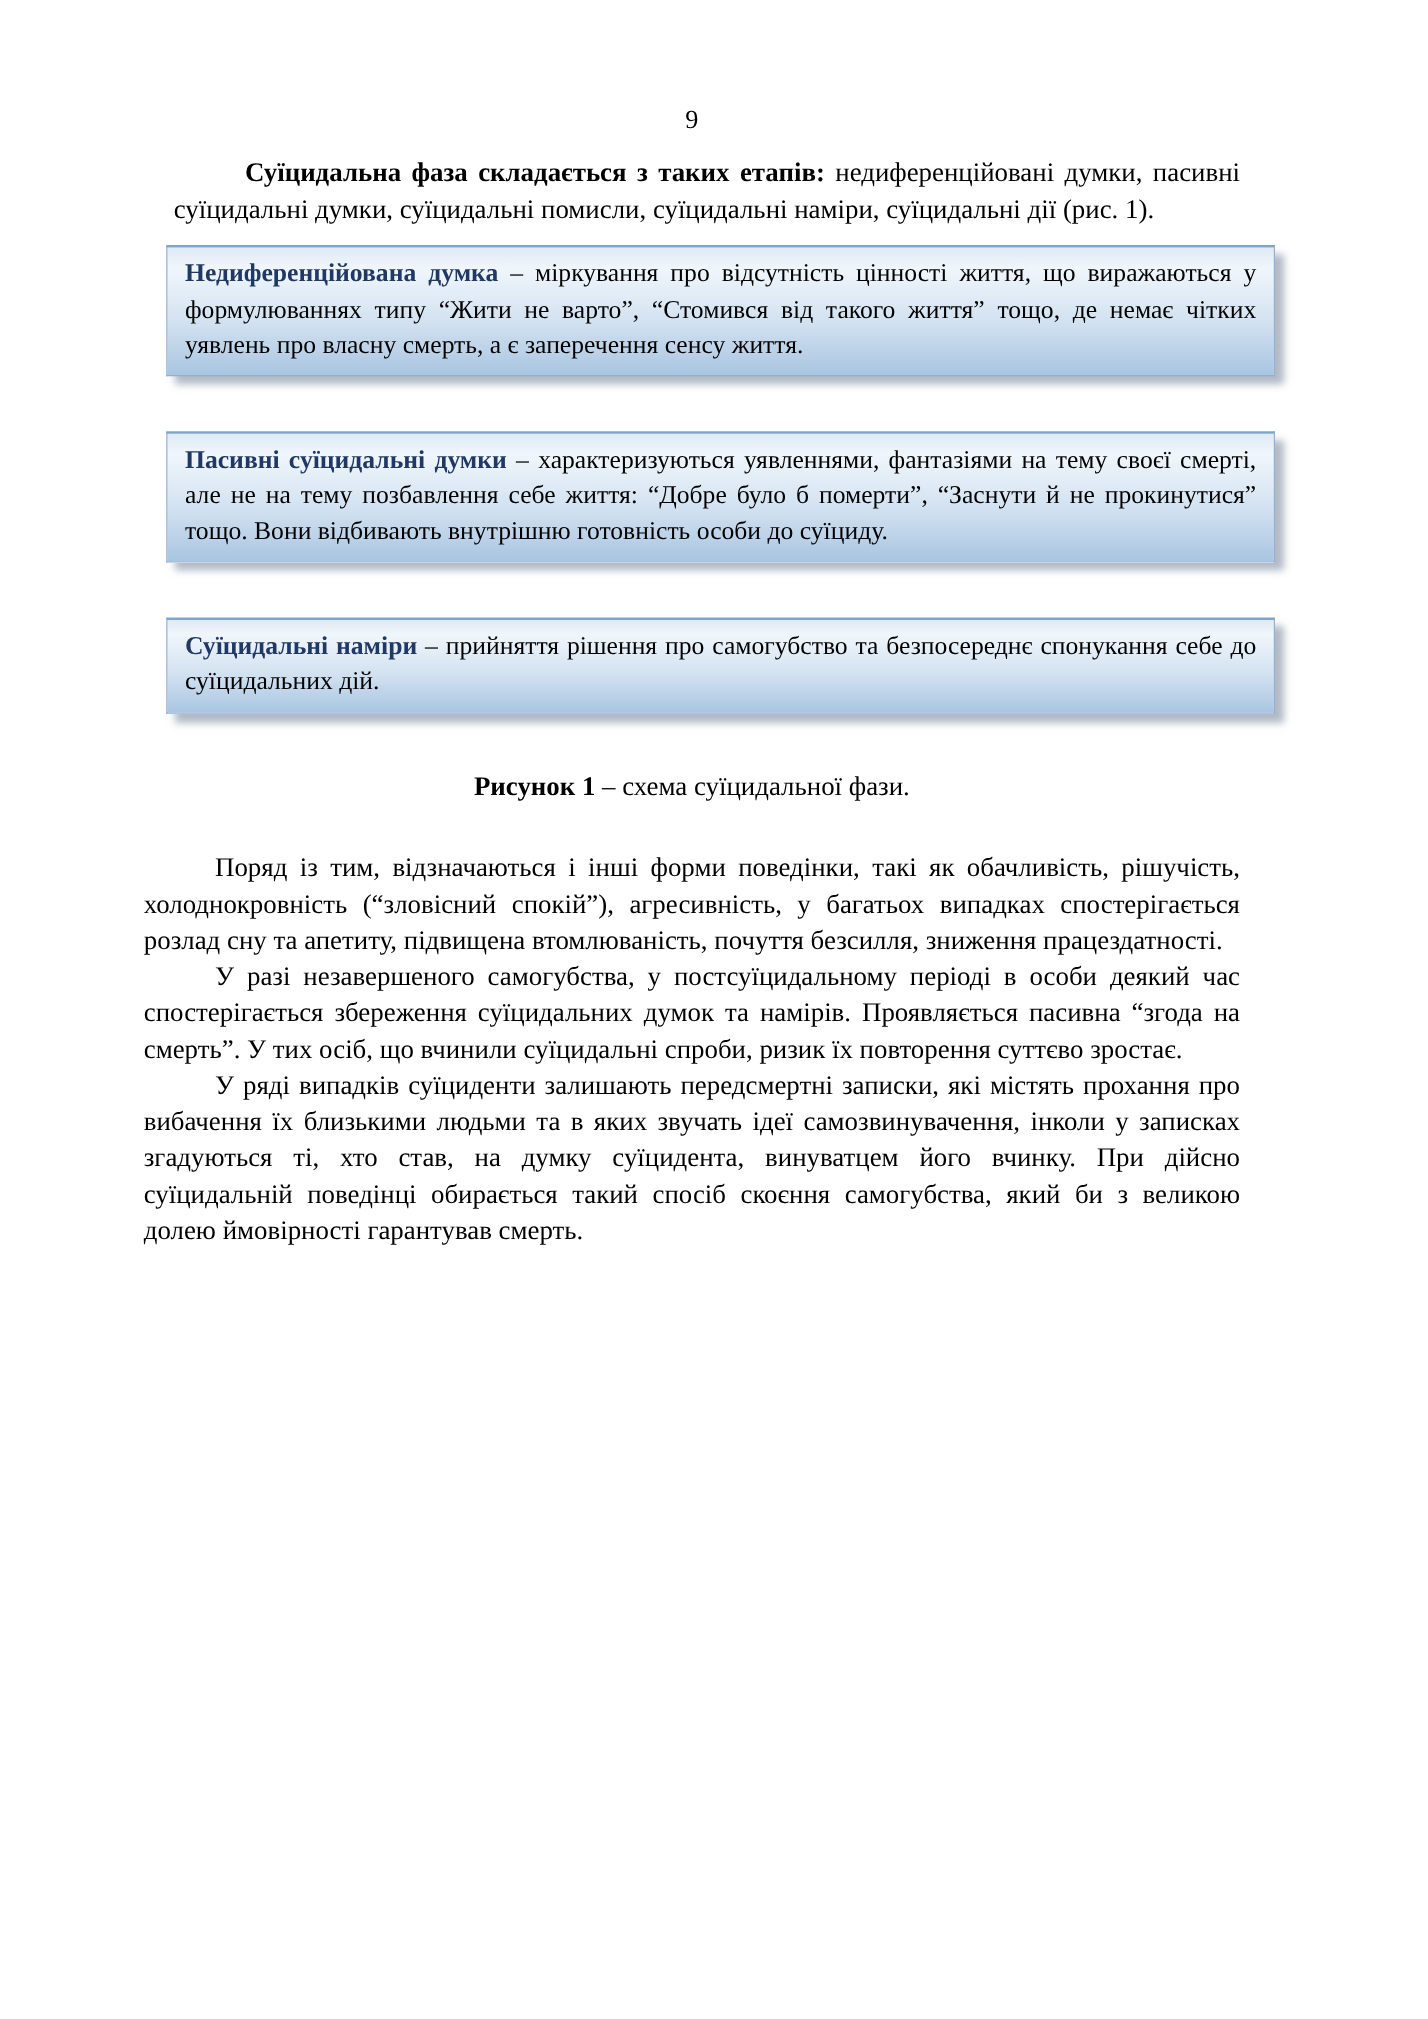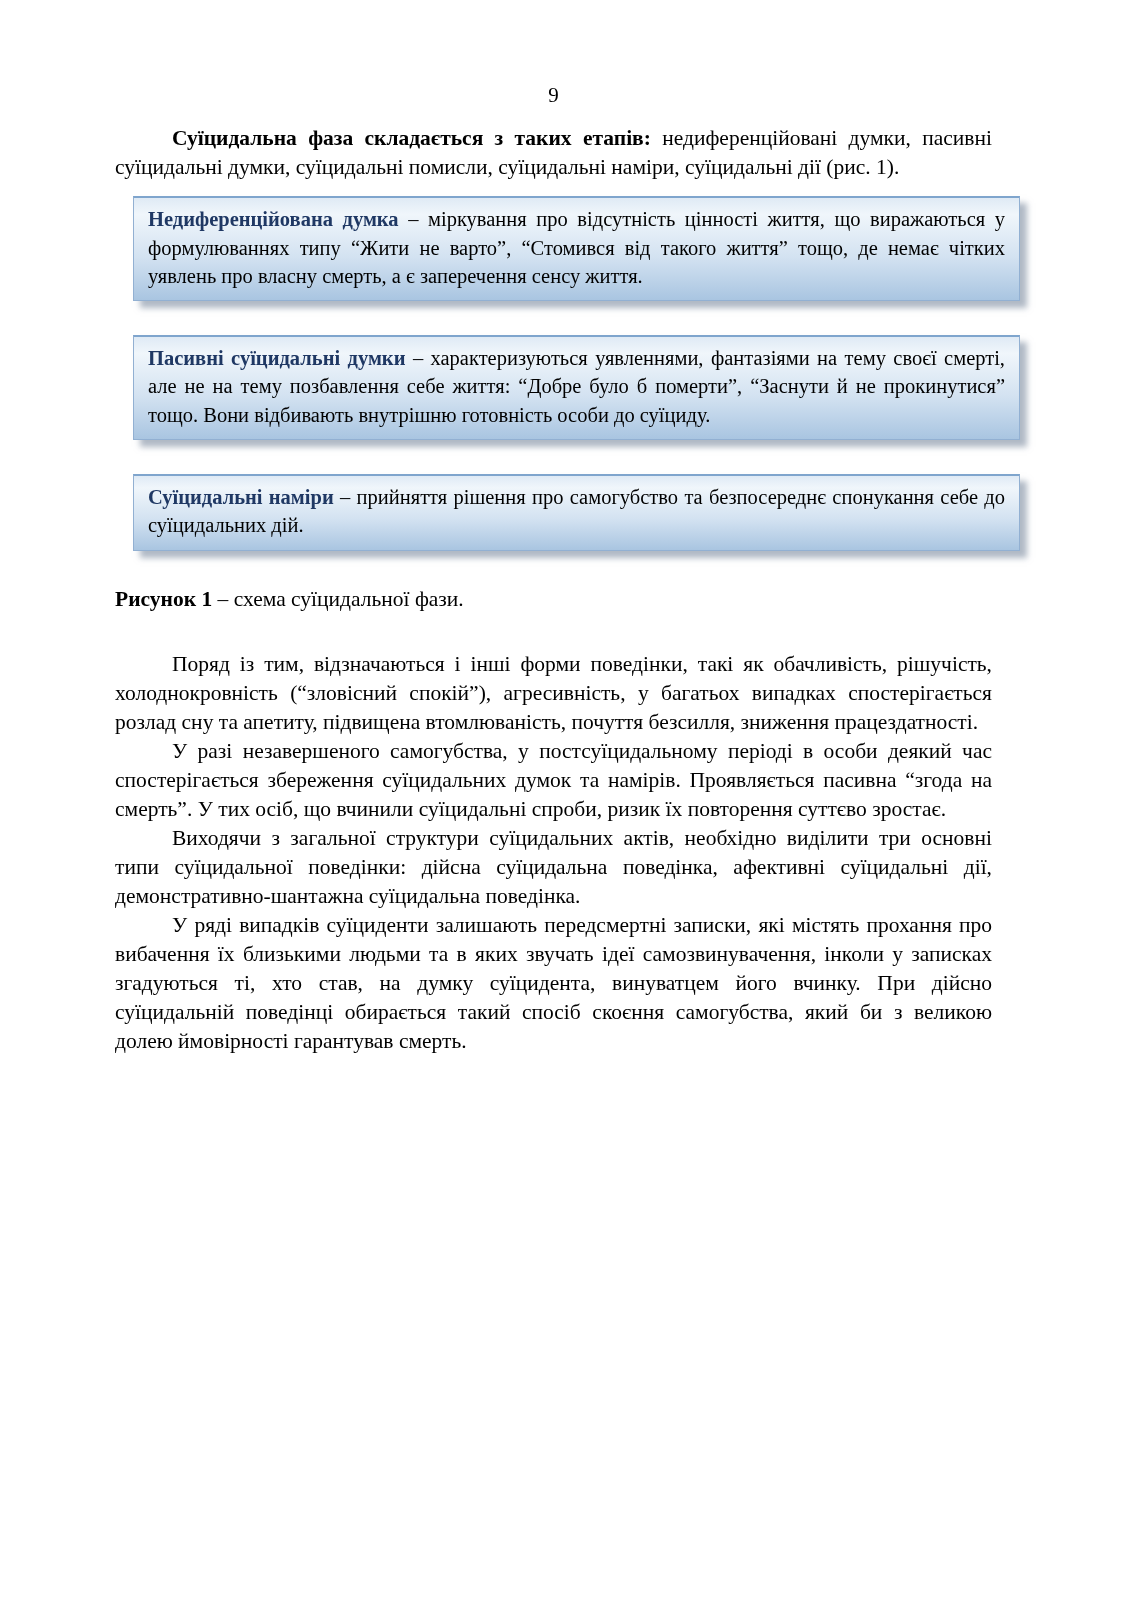--- a/index.html
+++ b/index.html
@@ -20,38 +20,38 @@
     font-size: 21px;
     line-height: 1.3;
     margin-bottom: 15px;
   }
   .para {
     font-size: 21.5px;
     line-height: 1.35;
     text-align: justify;
     text-indent: 57px;
   }
-  .intro { margin-bottom: 14px; }
+  .intro { margin-bottom: 14px; margin-left: 24px; }
   .boxes {
     margin: 0 -28px 0 18px;
   }
   .box {
     background: linear-gradient(to bottom, #dfeaf5 0%, #f0f6fb 16%, #d3e2f1 58%, #a9c5e1 100%);
     border: 1px solid #92b0d2;
     border-top: 2px solid #7fa5cd;
     box-shadow: 7px 7px 6px rgba(124, 138, 158, 0.6);
     padding: 7px 14px 10px 14px;
-    margin-bottom: 34px;
+    margin-bottom: 44px;
     font-size: 20.5px;
     line-height: 1.38;
     text-align: justify;
   }
   .box-title { color: #1f3864; font-weight: bold; }
   .caption {
-    text-align: left;
+    text-align: center;
     font-size: 21.5px;
     line-height: 1.35;
     margin: 8px 0 36px 0;
   }
   b { font-weight: bold; }
 </style>
 </head>
 <body>
 
 <div class="page">
@@ -69,16 +69,15 @@
 
     <div class="box"><span class="box-title">Суїцидальні наміри</span><span> – прийняття рішення про самогубство та безпосереднє спонукання себе до суїцидальних дій.</span></div>
 
 
   </div>
 
   <p class="caption"><b>Рисунок 1</b><span> – схема суїцидальної фази.</span></p>
 
   <p class="para">Поряд із тим, відзначаються і інші форми поведінки, такі як обачливість, рішучість, холоднокровність (“зловісний спокій”), агресивність, у багатьох випадках спостерігається розлад сну та апетиту, підвищена втомлюваність, почуття безсилля, зниження працездатності.</p>
   <p class="para">У разі незавершеного самогубства, у постсуїцидальному періоді в особи деякий час спостерігається збереження суїцидальних думок та намірів. Проявляється пасивна “згода на смерть”. У тих осіб, що вчинили суїцидальні спроби, ризик їх повторення суттєво зростає.</p>
-  <p class="para">Виходячи з загальної структури суїцидальних актів, необхідно виділити три основні типи суїцидальної поведінки: дійсна суїцидальна поведінка, афективні суїцидальні дії, демонстративно-шантажна суїцидальна поведінка.</p>
   <p class="para">У ряді випадків суїциденти залишають передсмертні записки, які містять прохання про вибачення їх близькими людьми та в яких звучать ідеї самозвинувачення, інколи у записках згадуються ті, хто став, на думку суїцидента, винуватцем його вчинку. При дійсно суїцидальній поведінці обирається такий спосіб скоєння самогубства, який би з великою долею ймовірності гарантував смерть.</p>
 
 </div>
 
 </body></html>

